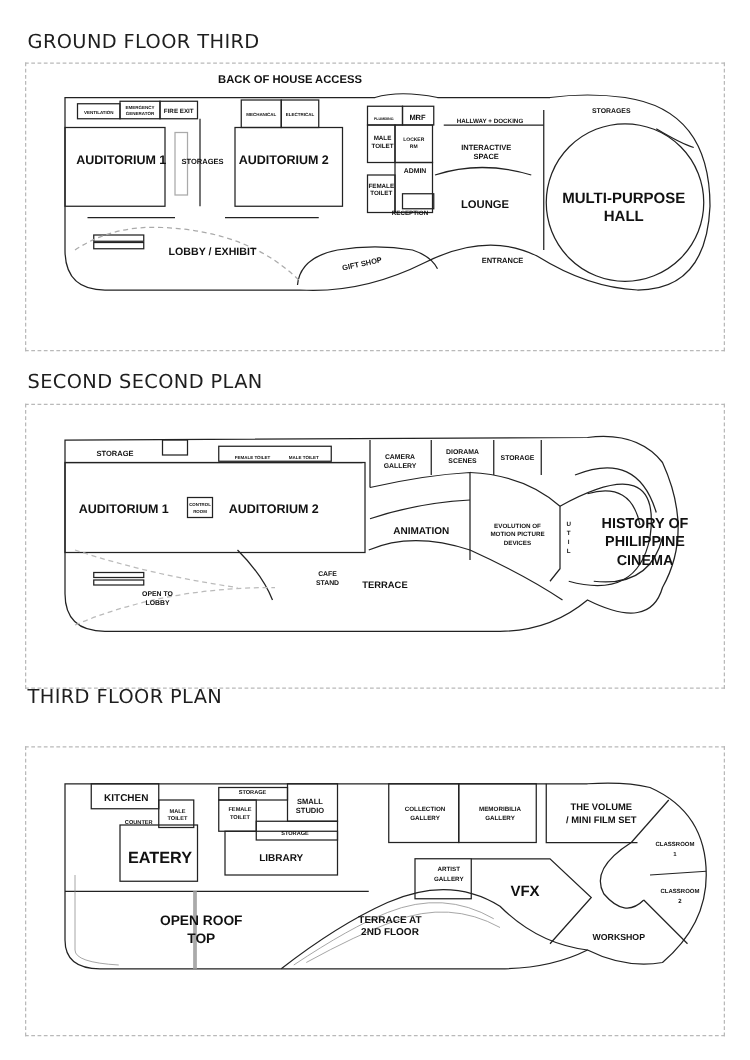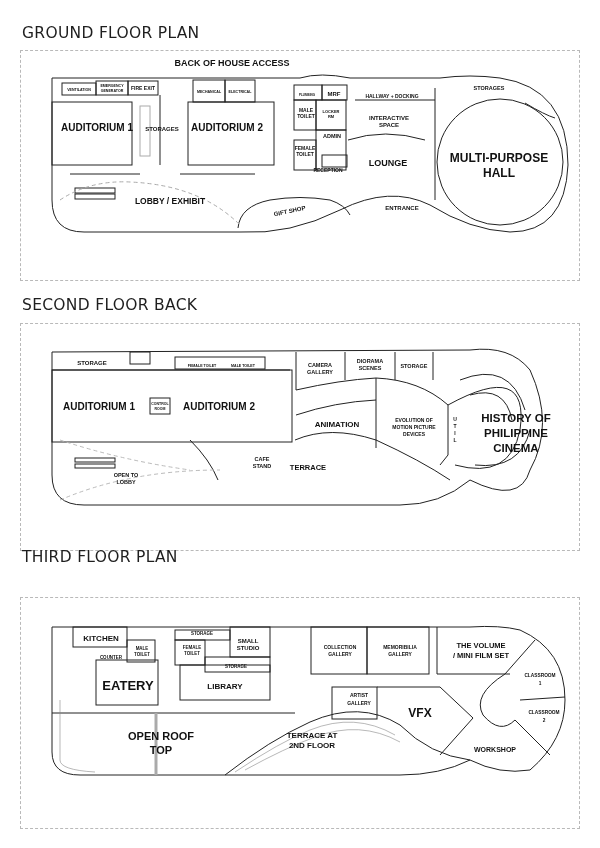--- a/index.html
+++ b/index.html
@@ -6,21 +6,21 @@
   body { width:600px; height:848px; position:relative; overflow:hidden; font-family:"Liberation Sans", sans-serif; color:#1a1a1a; }
   .section-title { position:absolute; left:22px; font-family:"DejaVu Sans", sans-serif; font-size:15.5px; letter-spacing:0.3px; color:#1e1e1e; font-weight:normal; }
   .frame { position:absolute; left:20px; width:560px; border:1px dashed #b9b9b9; box-sizing:border-box; }
   svg.plan { position:absolute; left:0; top:0; }
   .lbl { font-family:"Liberation Sans", sans-serif; font-weight:bold; fill:#111; text-anchor:middle; }
   .page-number { position:absolute; left:23px; top:811px; font-family:"DejaVu Sans", sans-serif; font-size:11px; color:#222;margin-top:36px; }
 </style>
 </head>
 <body>
 
-<div class="section-title" style="top:24px;">GROUND FLOOR PLAN</div>
+<div class="section-title" style="top:24px;">GROUND FLOOR THIRD</div>
 <div class="frame" style="top:50px;height:231px;"></div>
 
 <svg class="plan" width="600" height="848" viewBox="0 0 600 848">
   <g fill="none" stroke="#222" stroke-width="1">
 
     <path d="M52 78 L52 200 Q52 232 84 232 L240 232 Q290 235 340 210 Q390 185 430 205 Q470 230 510 232 Q565 232 568 165 Q568 88 500 78 Q470 74 440 78 L350 78 Q320 72 300 78 Z"></path>
 
     <rect x="62" y="83" width="34" height="12"></rect>
     <rect x="96" y="81" width="32" height="14"></rect>
     <rect x="128" y="81" width="30" height="14"></rect>
@@ -202,19 +202,19 @@
   <text class="lbl" x="359" y="697" font-size="5">ARTIST</text>
   <text class="lbl" x="359" y="705" font-size="5">GALLERY</text>
   <text class="lbl" x="420" y="717" font-size="12">VFX</text>
   <text class="lbl" x="495" y="752" font-size="7">WORKSHOP</text>
   <text class="lbl" x="161" y="740" font-size="11">OPEN ROOF</text>
   <text class="lbl" x="161" y="754" font-size="11">TOP</text>
   <text class="lbl" x="312" y="738" font-size="8">TERRACE AT</text>
   <text class="lbl" x="312" y="748" font-size="8">2ND FLOOR</text>
 </svg>
 
-<div class="section-title" style="top:296px;">SECOND FLOOR BACK</div>
+<div class="section-title" style="top:296px;">SECOND SECOND PLAN</div>
 <div class="frame" style="top:323px;height:228px;"></div>
 
 <div class="section-title" style="top:548px;">THIRD FLOOR PLAN</div>
 <div class="frame" style="top:597px;height:232px;"></div>
 
 <div class="page-number">12</div>
 
 </body></html>

